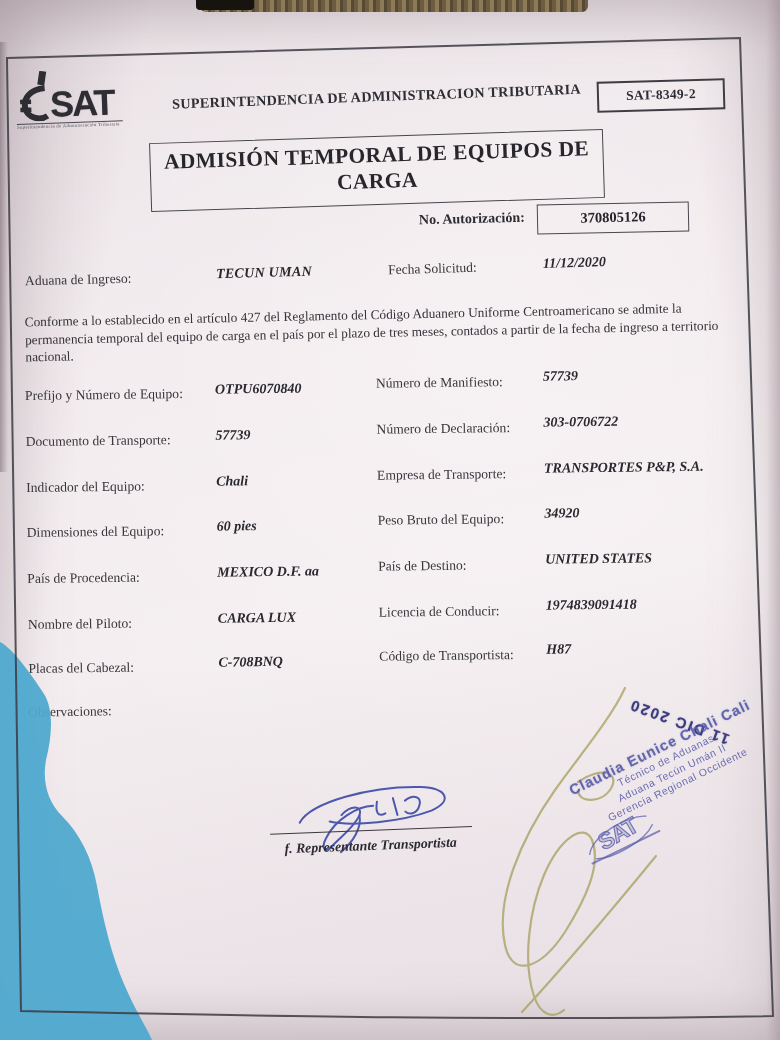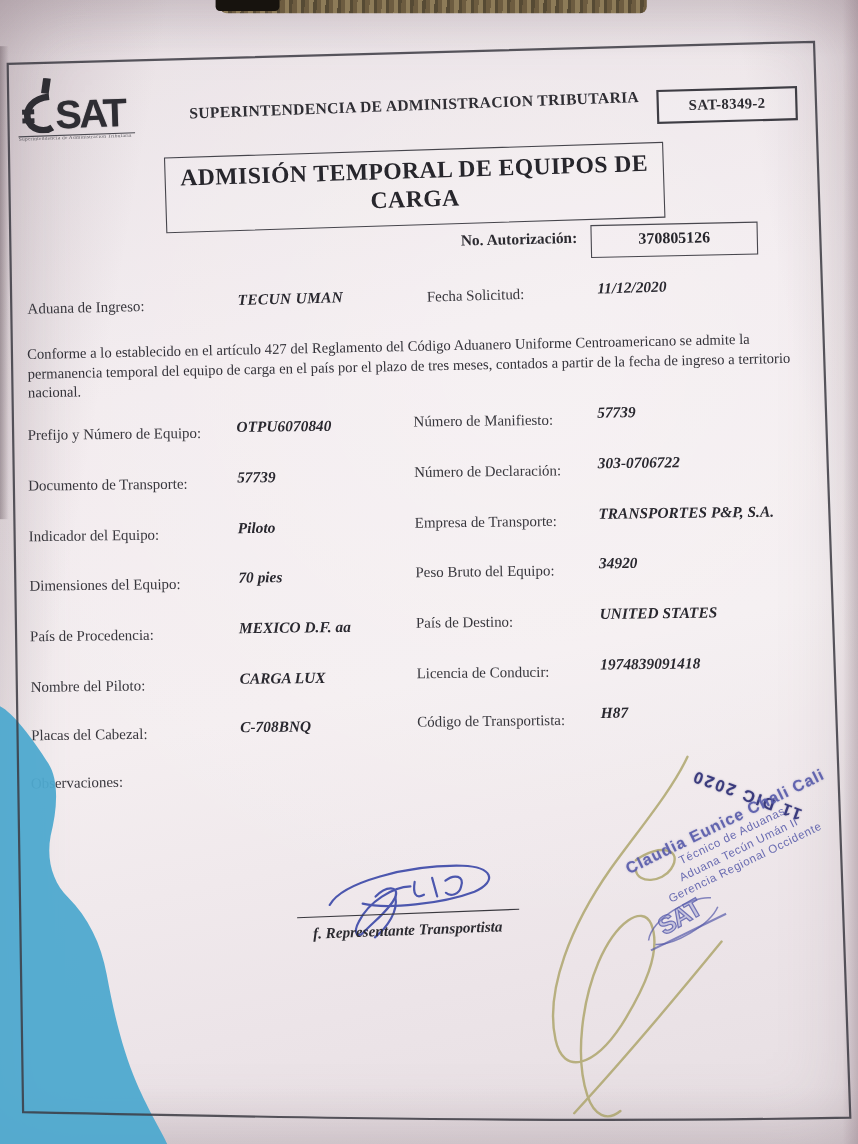--- a/index.html
+++ b/index.html
@@ -125,27 +125,27 @@
       <span class="val rv">57739</span>
     </div>
     <div class="row" style="top:428px">
       <span class="lbl ll">Documento de Transporte:</span>
       <span class="val lv">57739</span>
       <span class="lbl rl">Número de Declaración:</span>
       <span class="val rv">303-0706722</span>
     </div>
     <div class="row" style="top:474px">
       <span class="lbl ll">Indicador del Equipo:</span>
-      <span class="val lv">Piloto</span>
+      <span class="val lv">Chali</span>
       <span class="lbl rl">Empresa de Transporte:</span>
       <span class="val rv">TRANSPORTES P&amp;P, S.A.</span>
     </div>
     <div class="row" style="top:519px">
       <span class="lbl ll">Dimensiones del Equipo:</span>
-      <span class="val lv">70 pies</span>
+      <span class="val lv">60 pies</span>
       <span class="lbl rl">Peso Bruto del Equipo:</span>
       <span class="val rv">34920</span>
     </div>
     <div class="row" style="top:565px">
       <span class="lbl ll">País de Procedencia:</span>
       <span class="val lv">MEXICO D.F. aa</span>
       <span class="lbl rl">País de Destino:</span>
       <span class="val rv">UNITED STATES</span>
     </div>
     <div class="row" style="top:611px">

